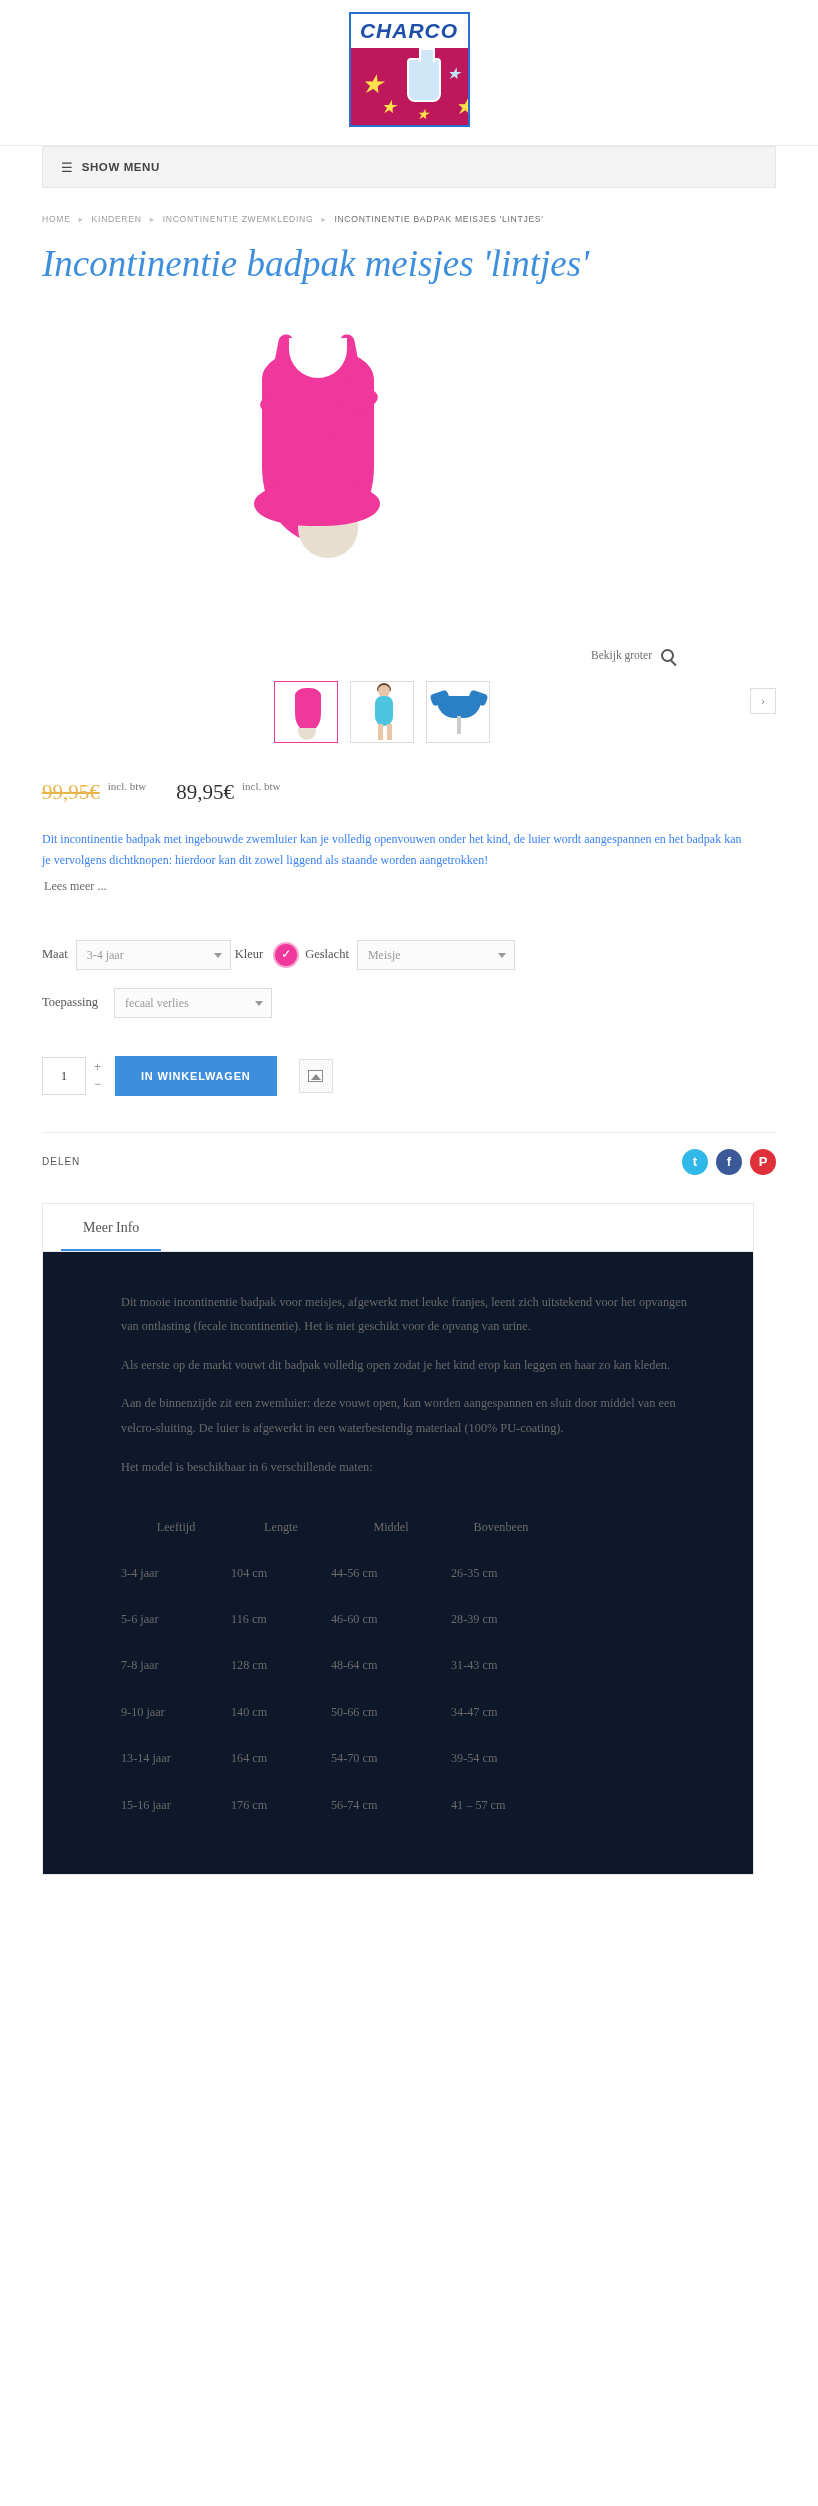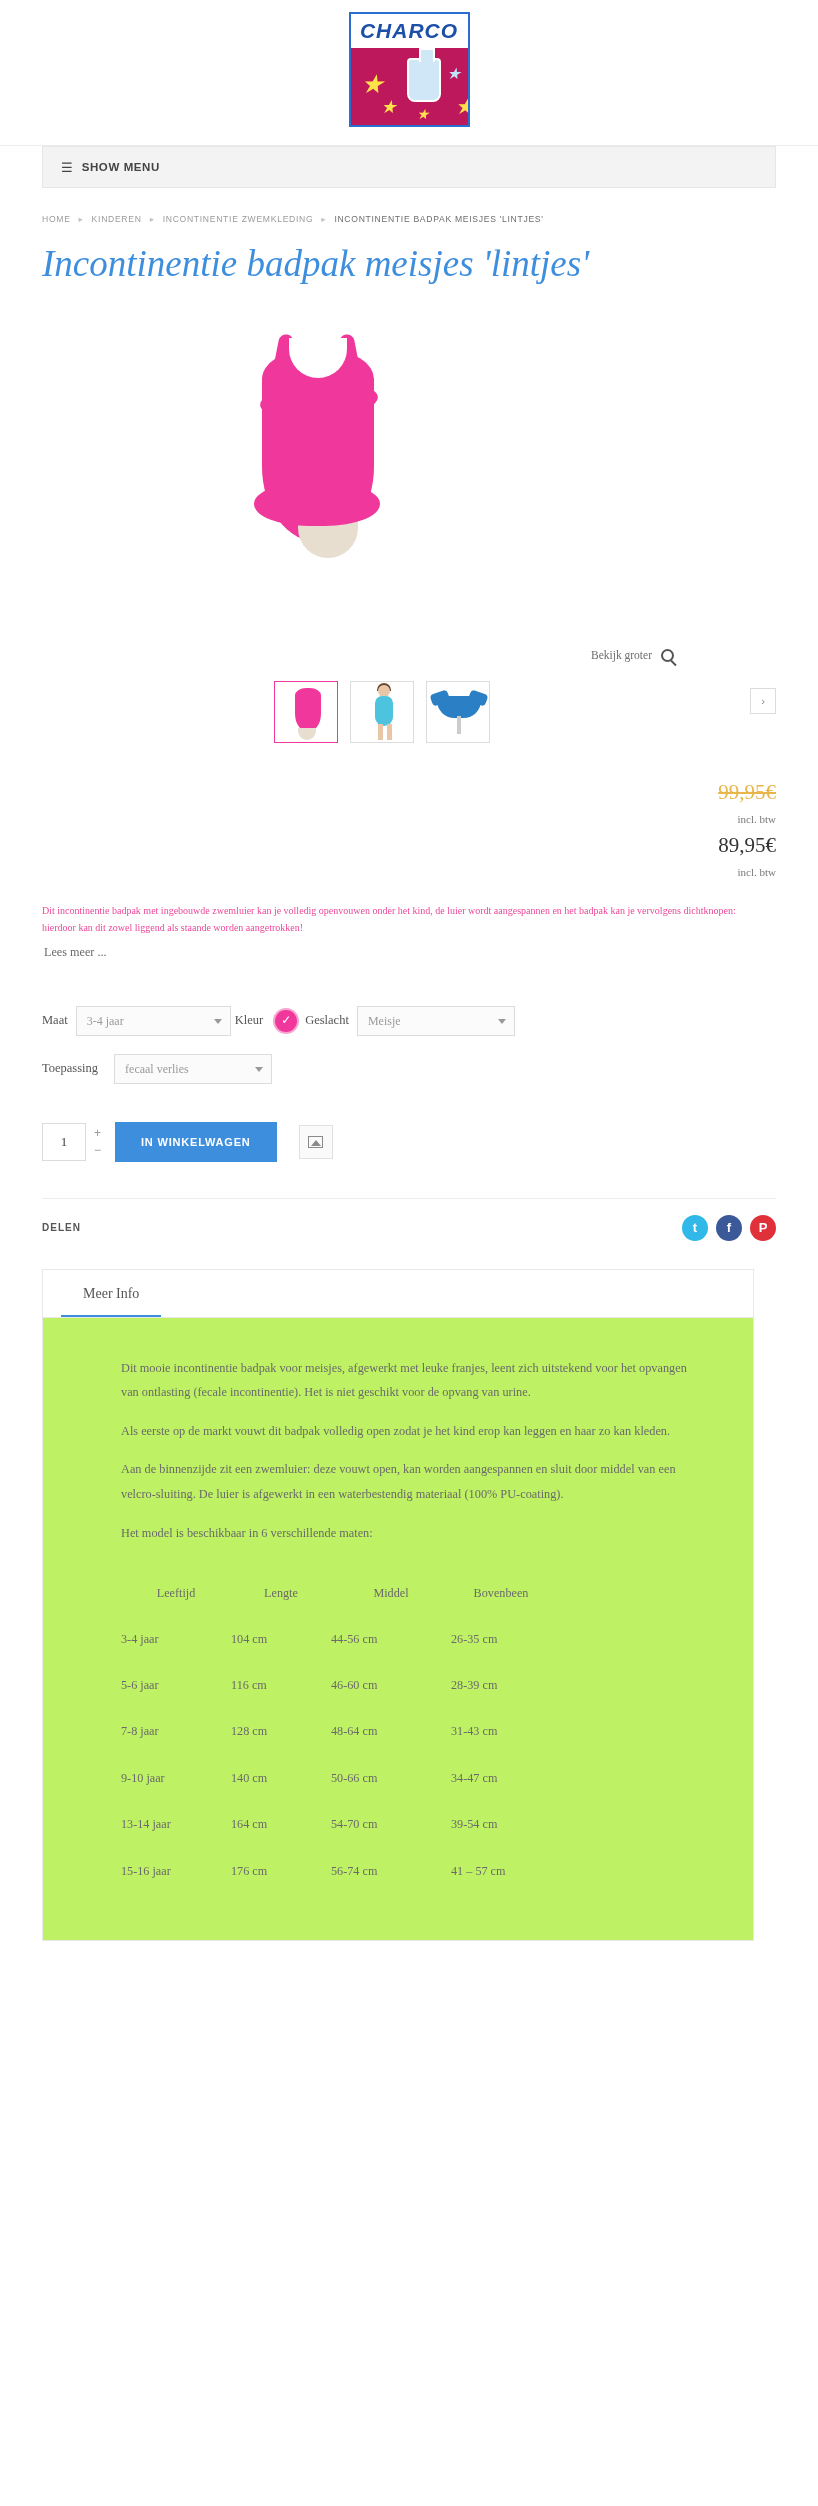--- a/index.html
+++ b/index.html
@@ -287,23 +287,22 @@
     background: #fff;
     display: flex; align-items: center; justify-content: center;
     font-size: 11px; color: #888;
     font-family: "Liberation Sans", sans-serif;
   }
 
   
   .price-row {
     margin: 36px 42px 0 42px;
     display: flex;
-    align-items: flex-end;
+    align-items: flex-start;
     gap: 8px;
-    flex-direction: column;
   }
   .old-price {
     font-family: "Liberation Serif", serif;
     font-size: 21px;
     color: #e8b54a;
     text-decoration: line-through;
   }
   .vat {
     font-size: 11px;
     color: #777;
@@ -311,23 +310,23 @@
   .new-price {
     font-family: "Liberation Serif", serif;
     font-size: 21px;
     color: #333;
     margin-left: 22px;
   }
 
   
   .short-desc {
     margin: 24px 42px 0 42px;
-    font-size: 10px;
+    font-size: 12px;
     line-height: 1.75;
-    color: #ec4899;
+    color: #3b82f6;
     max-width: 700px;
   }
   .read-more {
     margin: 8px 42px 0 44px;
     font-size: 12.2px;
     color: #6a6a6a;
   }
 
   
   .attrs {
@@ -453,21 +452,21 @@
   }
   .share-row {
     margin: 0 42px;
     height: 58px;
     display: flex;
     align-items: center;
     justify-content: space-between;
   }
   .share-label {
     font-family: "Liberation Sans", sans-serif;
-    font-weight: bold;
+    font-weight: normal;
     font-size: 10px;
     letter-spacing: 1px;
     color: #555;
   }
   .socials { display: flex; gap: 8px; }
   .soc {
     width: 26px; height: 26px;
     border-radius: 50%;
     display: flex; align-items: center; justify-content: center;
     color: #fff;
@@ -476,21 +475,21 @@
     font-weight: bold;
   }
   .soc.tw { background: #2fb8e8; }
   .soc.fb { background: #3b5998; }
   .soc.pi { background: #e0313a; }
 
   
   .tabs-wrap {
     margin: 12px 64px 0 42px;
     border: 1px solid #e8e8e8;
-    background: #bef264;
+    background: #0f172a;
   }
   .tab-bar {
     display: flex;
     border-bottom: 1px solid #e8e8e8;
     background: #ffffff;
     padding-left: 18px;
   }
   .tab {
     padding: 16px 22px 13px 22px;
     font-family: "Liberation Serif", serif;

